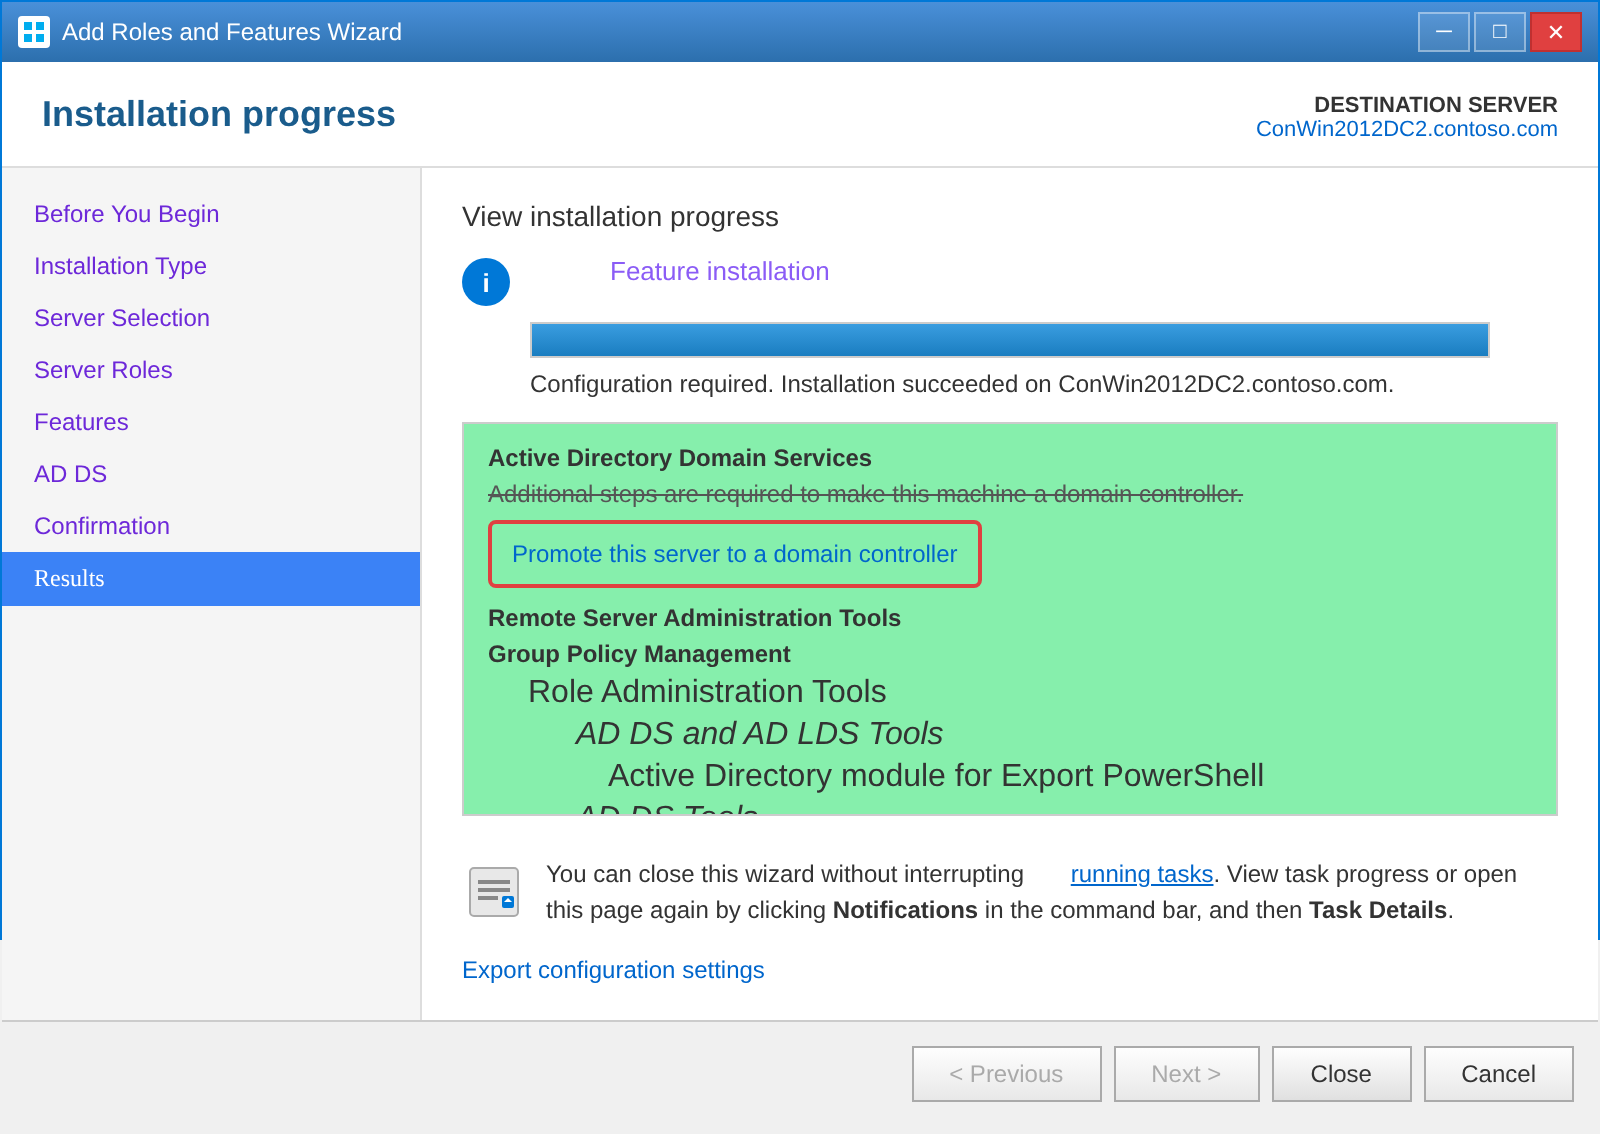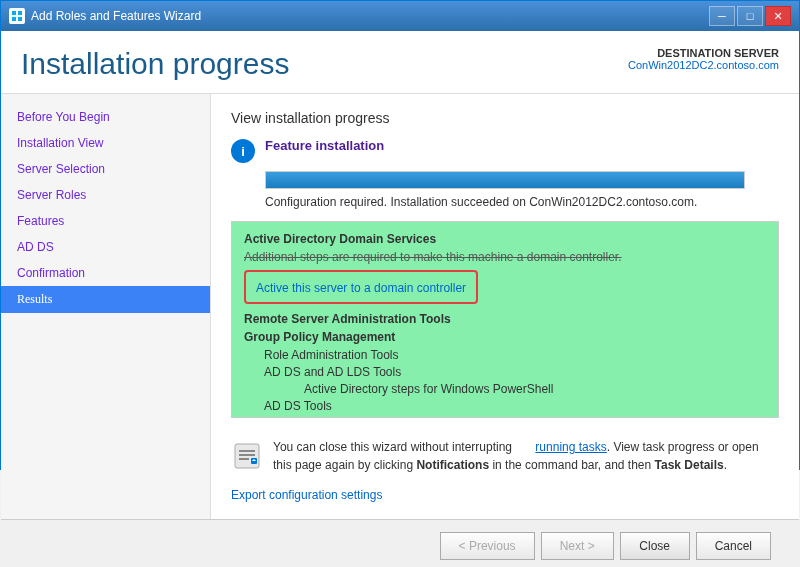--- a/index.html
+++ b/index.html
@@ -15,73 +15,73 @@
     .title-bar-text { color: white; font-size: 12px; font-weight: 400; }
     .title-bar-buttons { display: flex; gap: 2px; }
     .title-btn { width: 26px; height: 20px; border: 1px solid rgba(255,255,255,0.4); background: rgba(255,255,255,0.1); color: white; font-size: 11px; cursor: pointer; display: flex; align-items: center; justify-content: center; }
     .title-btn.close { background: #e04040; border-color: #c03030; }
 
     
     .main-content { display: flex; flex-direction: column; flex: 1; background: white; }
 
     
     .wizard-header { background: white; padding: 16px 20px 12px 20px; border-bottom: 1px solid #ddd; display: flex; justify-content: space-between; align-items: flex-start; flex-shrink: 0; }
-    .wizard-title { font-size: 30px; font-weight: 400; color: #1a5c8c; }
+    .wizard-title { font-size: 18px; font-weight: 700; color: #1a5c8c; }
     .dest-server { text-align: right; font-size: 11px; color: #555; }
     .dest-server-label { font-weight: 600; color: #333; font-size: 11px; }
     .dest-server-name { color: #0066cc; font-size: 11px; }
 
     
     .wizard-body { display: flex; flex: 1; overflow: hidden; }
 
     
     .sidebar { width: 210px; background: #f5f5f5; border-right: 1px solid #ddd; flex-shrink: 0; padding: 10px 0; }
     .sidebar-item { padding: 6px 16px; font-size: 12px; color: #888; cursor: pointer; }
     .sidebar-item.active { background: #3b82f6; color: white; font-weight: 500; font-family: Liberation Serif, serif; }
     .sidebar-item.completed { color: #6d28d9; }
 
     
     .content-area { flex: 1; padding: 16px 20px; overflow-y: auto; }
     .content-subtitle { font-size: 14px; color: #333; margin-bottom: 12px; }
 
     
     .progress-section { display: flex; align-items: flex-start; gap: 10px; margin-bottom: 8px; }
     .info-icon { width: 24px; height: 24px; border-radius: 50%; background: #0078d7; color: white; display: flex; align-items: center; justify-content: center; font-size: 13px; font-weight: bold; flex-shrink: 0; margin-top: 1px; }
-    .feature-label { font-size: 13px; font-weight: 700; color: #4c1d95; }
+    .feature-label { font-size: 13px; font-weight: 400; color: #8b5cf6; margin-left: 40px; }
     .progress-bar-container { margin: 6px 0 6px 34px; }
     .progress-bar { width: 480px; height: 18px; background: #e0e0e0; border: 1px solid #ccc; }
     .progress-bar-fill { height: 100%; background: linear-gradient(to bottom, #3a9de0, #1a7dc0); width: 100%; }
     .success-text { font-size: 12px; color: #333; margin-left: 34px; margin-bottom: 12px; }
 
     
     .results-box { border: 1px solid #ccc; margin-bottom: 12px; overflow: hidden; position: relative; }
     .results-scroll { max-height: 195px; overflow-y: auto; padding: 10px 12px; background: #86efac; }
     .results-scroll::-webkit-scrollbar { width: 14px; }
     .results-scroll::-webkit-scrollbar-track { background: #f0f0f0; border-left: 1px solid #ddd; }
     .results-scroll::-webkit-scrollbar-thumb { background: #aaa; border: 1px solid #999; }
 
     .result-heading { font-size: 12px; font-weight: 600; color: #333; margin-bottom: 4px; }
     .result-strikethrough { font-size: 12px; color: #555; text-decoration: line-through; margin-bottom: 6px; }
     .result-link-box { border: 2px solid #e04040; border-radius: 4px; padding: 6px 10px; display: inline-block; margin-bottom: 8px; cursor: pointer; }
     .result-link { color: #0066cc; font-size: 12px; text-decoration: none; }
-    .result-item { font-size: 12px; color: #333; margin-bottom: 3px; }
+    .result-item { font-size: 16px; color: #333; margin-bottom: 3px; }
     .result-item.indent1 { margin-left: 20px; }
-    .result-item.indent2 { margin-left: 20px; }
+    .result-item.indent2 { margin-left: 44px; font-style: italic; }
     .result-item.indent3 { margin-left: 60px; }
 
     
     .note-section { display: flex; align-items: flex-start; gap: 10px; padding: 8px 0; }
     .note-icon { width: 32px; height: 32px; flex-shrink: 0; display: flex; align-items: center; justify-content: center; margin-top: 2px; }
     .note-icon svg { width: 28px; height: 28px; }
     .note-text { font-size: 12px; color: #333; line-height: 1.5; }
 
     .export-link { color: #0066cc; font-size: 12px; text-decoration: none; cursor: pointer; margin-top: 6px; display: inline-block; }
 
     
-    .wizard-footer { background: #f0f0f0; border-top: 1px solid #ccc; padding: 10px 28px; display: flex; justify-content: flex-end; align-items: center; gap: 6px; flex-shrink: 0; height: 52px; }
+    .wizard-footer { background: #f0f0f0; border-top: 1px solid #ccc; padding: 10px 12px; display: flex; justify-content: flex-end; align-items: center; gap: 6px; flex-shrink: 0; height: 52px; }
     .footer-btn { padding: 6px 18px; font-size: 12px; border: 1px solid #aaa; background: linear-gradient(to bottom, #fefefe, #e8e8e8); color: #333; cursor: pointer; min-width: 70px; }
     .footer-btn:disabled { color: #aaa; cursor: default; }
     .footer-btn.primary { background: linear-gradient(to bottom, #fefefe, #e0e0e0); font-weight: 400; }
   </style>
 </head>
 <body>
 
 <div class="window">
 
   <div class="title-bar">
@@ -110,21 +110,21 @@
       <div class="dest-server">
         <div class="dest-server-label">DESTINATION SERVER</div>
         <div class="dest-server-name">ConWin2012DC2.contoso.com</div>
       </div>
     </div>
 
     <div class="wizard-body">
 
       <div class="sidebar">
         <div class="sidebar-item completed">Before You Begin</div>
-        <div class="sidebar-item completed">Installation View</div>
+        <div class="sidebar-item completed">Installation Type</div>
         <div class="sidebar-item completed">Server Selection</div>
         <div class="sidebar-item completed">Server Roles</div>
         <div class="sidebar-item completed">Features</div>
         <div class="sidebar-item completed">AD DS</div>
         <div class="sidebar-item completed">Confirmation</div>
         <div class="sidebar-item active">Results</div>
       </div>
 
       <div class="content-area">
         <div class="content-subtitle">View installation progress</div>
@@ -141,27 +141,27 @@
         </div>
         <div class="success-text">Configuration required. Installation succeeded on ConWin2012DC2.contoso.com.</div>
 
         
         <div class="results-box">
           <div class="results-scroll">
 
             <div class="result-heading">Active Directory Domain Services</div>
             <div class="result-strikethrough">Additional steps are required to make this machine a domain controller.</div>
             <div class="result-link-box">
-              <a class="result-link">Active this server to a domain controller</a>
+              <a class="result-link">Promote this server to a domain controller</a>
             </div>
             <div class="result-heading">Remote Server Administration Tools</div>
             <div class="result-heading">Group Policy Management</div>
             <div class="result-item indent1">Role Administration Tools</div>
             <div class="result-item indent2">AD DS and AD LDS Tools</div>
-            <div class="result-item indent3">Active Directory steps for Windows PowerShell</div>
+            <div class="result-item indent3">Active Directory module for Export PowerShell</div>
             <div class="result-item indent2">AD DS Tools</div>
             <div class="result-item indent3">Active Directory Administrative Center</div>
             
 
           </div>
         </div>
 
         
         <div class="note-section">
           <div class="note-icon">

